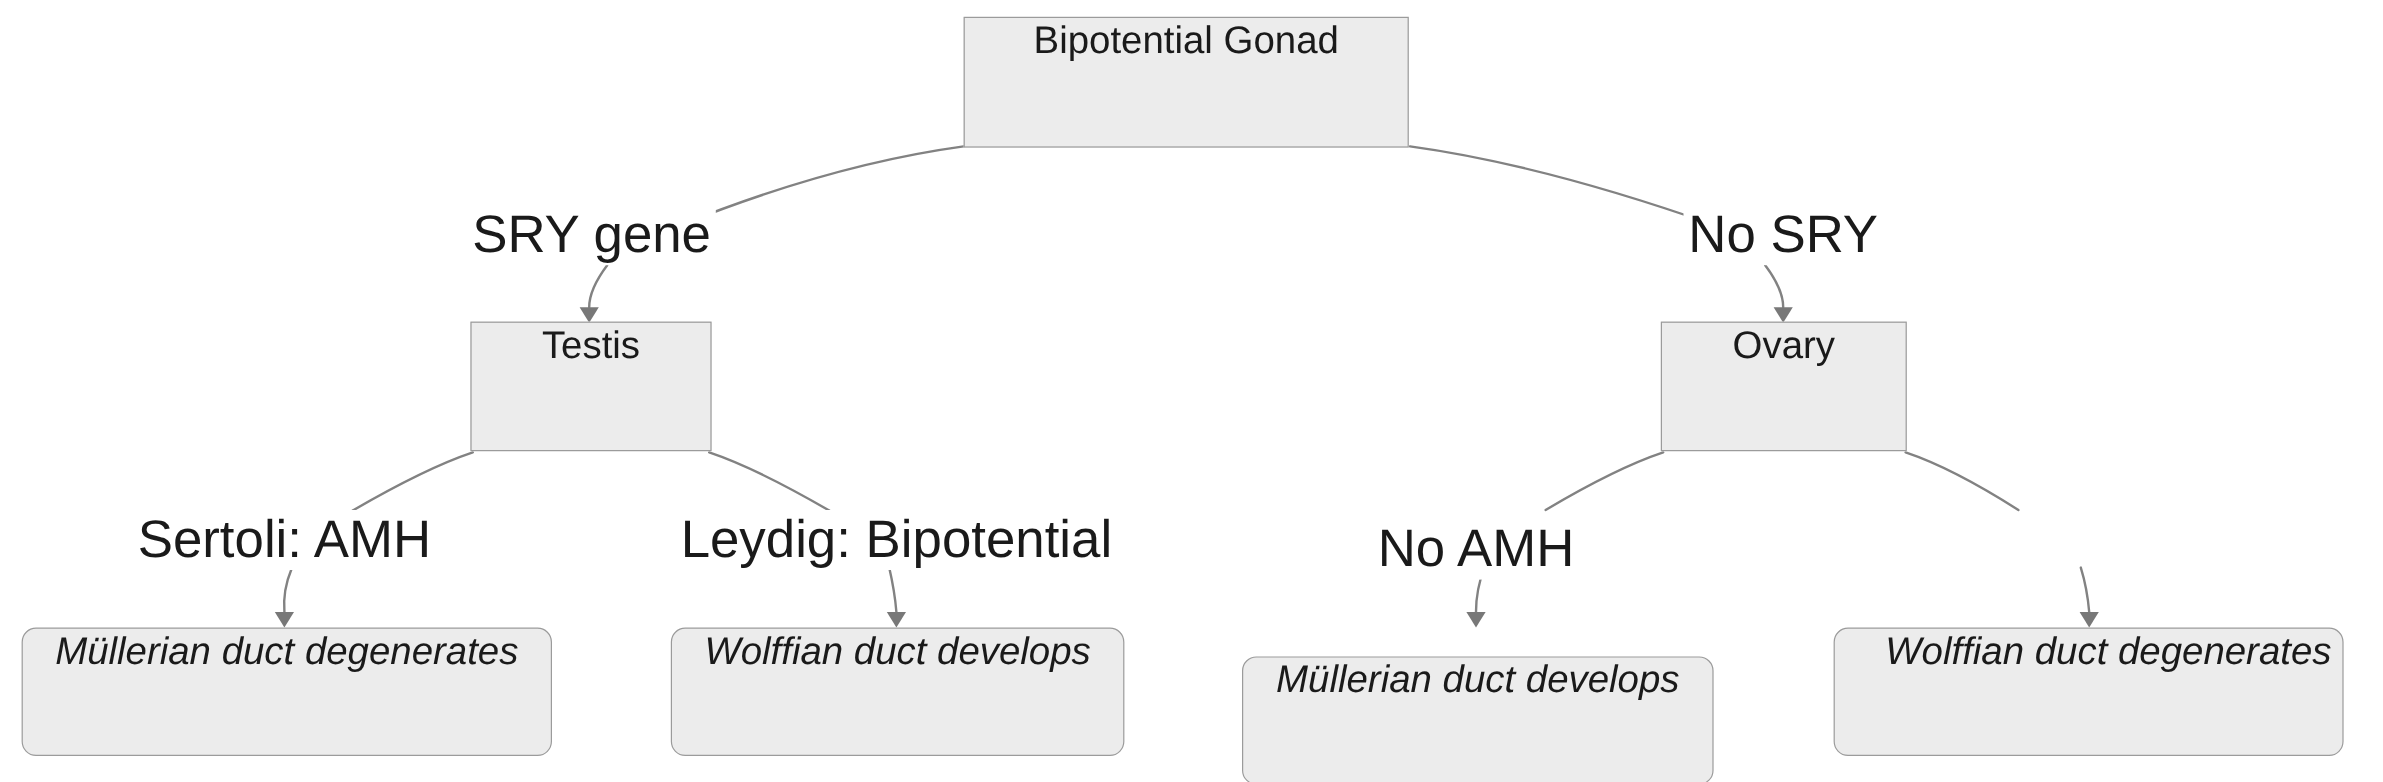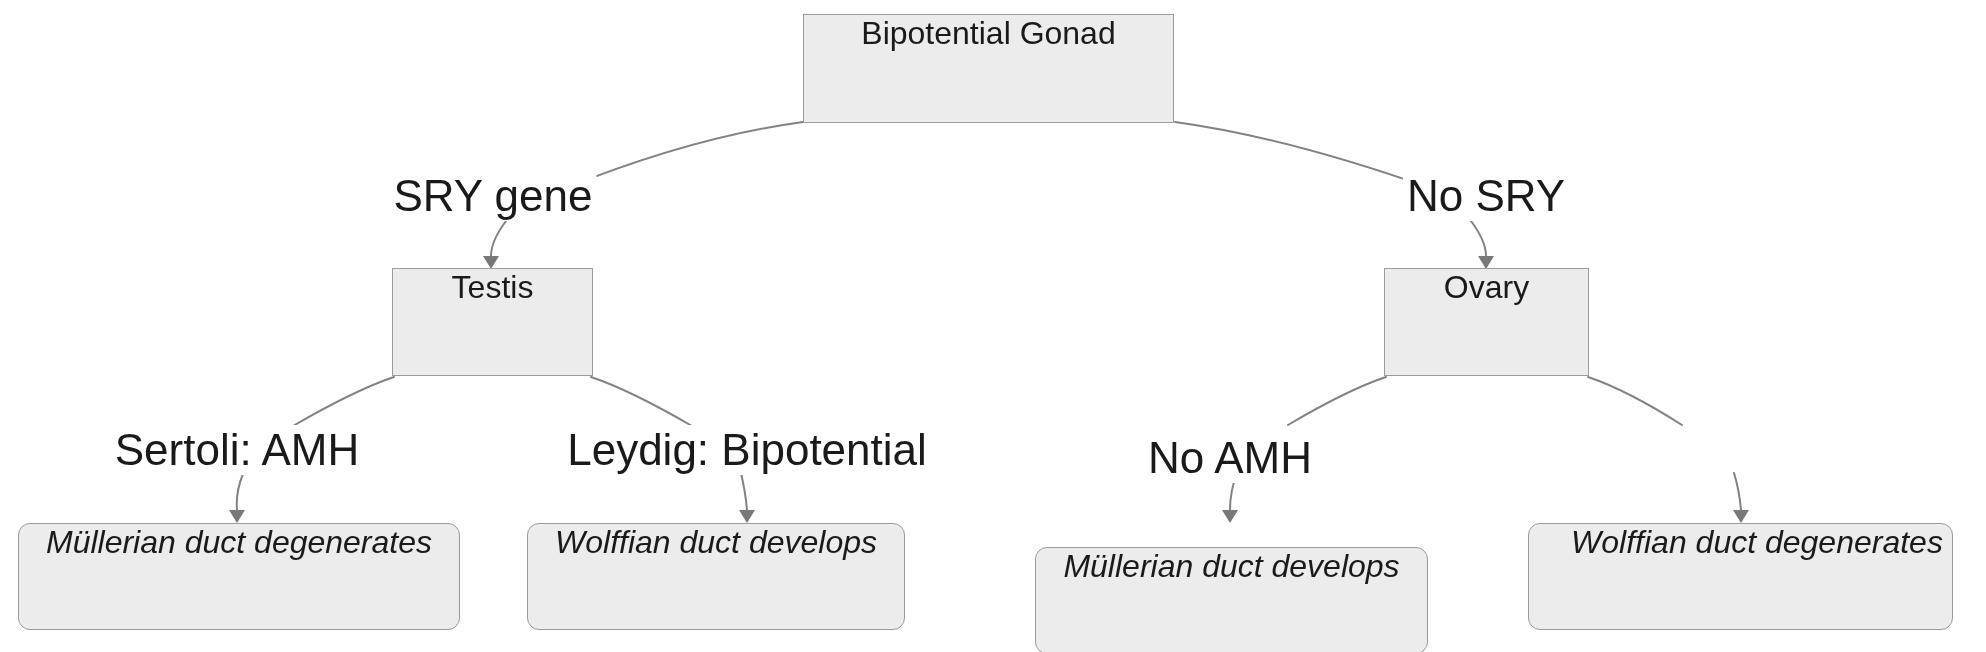--- a/index.html
+++ b/index.html
@@ -100,21 +100,21 @@
   </div>
 
   <div class="node" style="left:1384px; top:268px; width:205px; height:108px;">
     <span>Ovary</span>
   </div>
 
   <div class="node rounded" style="left:18px; top:523px; width:442px; height:107px;">
     <span>Müllerian duct degenerates</span>
   </div>
 
-  <div class="node rounded" style="left:527px; top:523px; width:378px; height:107px;">
+  <div class="node rounded" style="left:559px; top:523px; width:378px; height:107px;">
     <span>Wolffian duct develops</span>
   </div>
 
   <div class="node rounded" style="left:1035px; top:523px; width:393px; height:107px;margin-top:24px;">
     <span>Müllerian duct develops</span>
   </div>
 
   <div class="node rounded" style="left:1528px; top:523px; width:425px; height:107px;padding-left:33px;">
     <span>Wolffian duct degenerates</span>
   </div>

